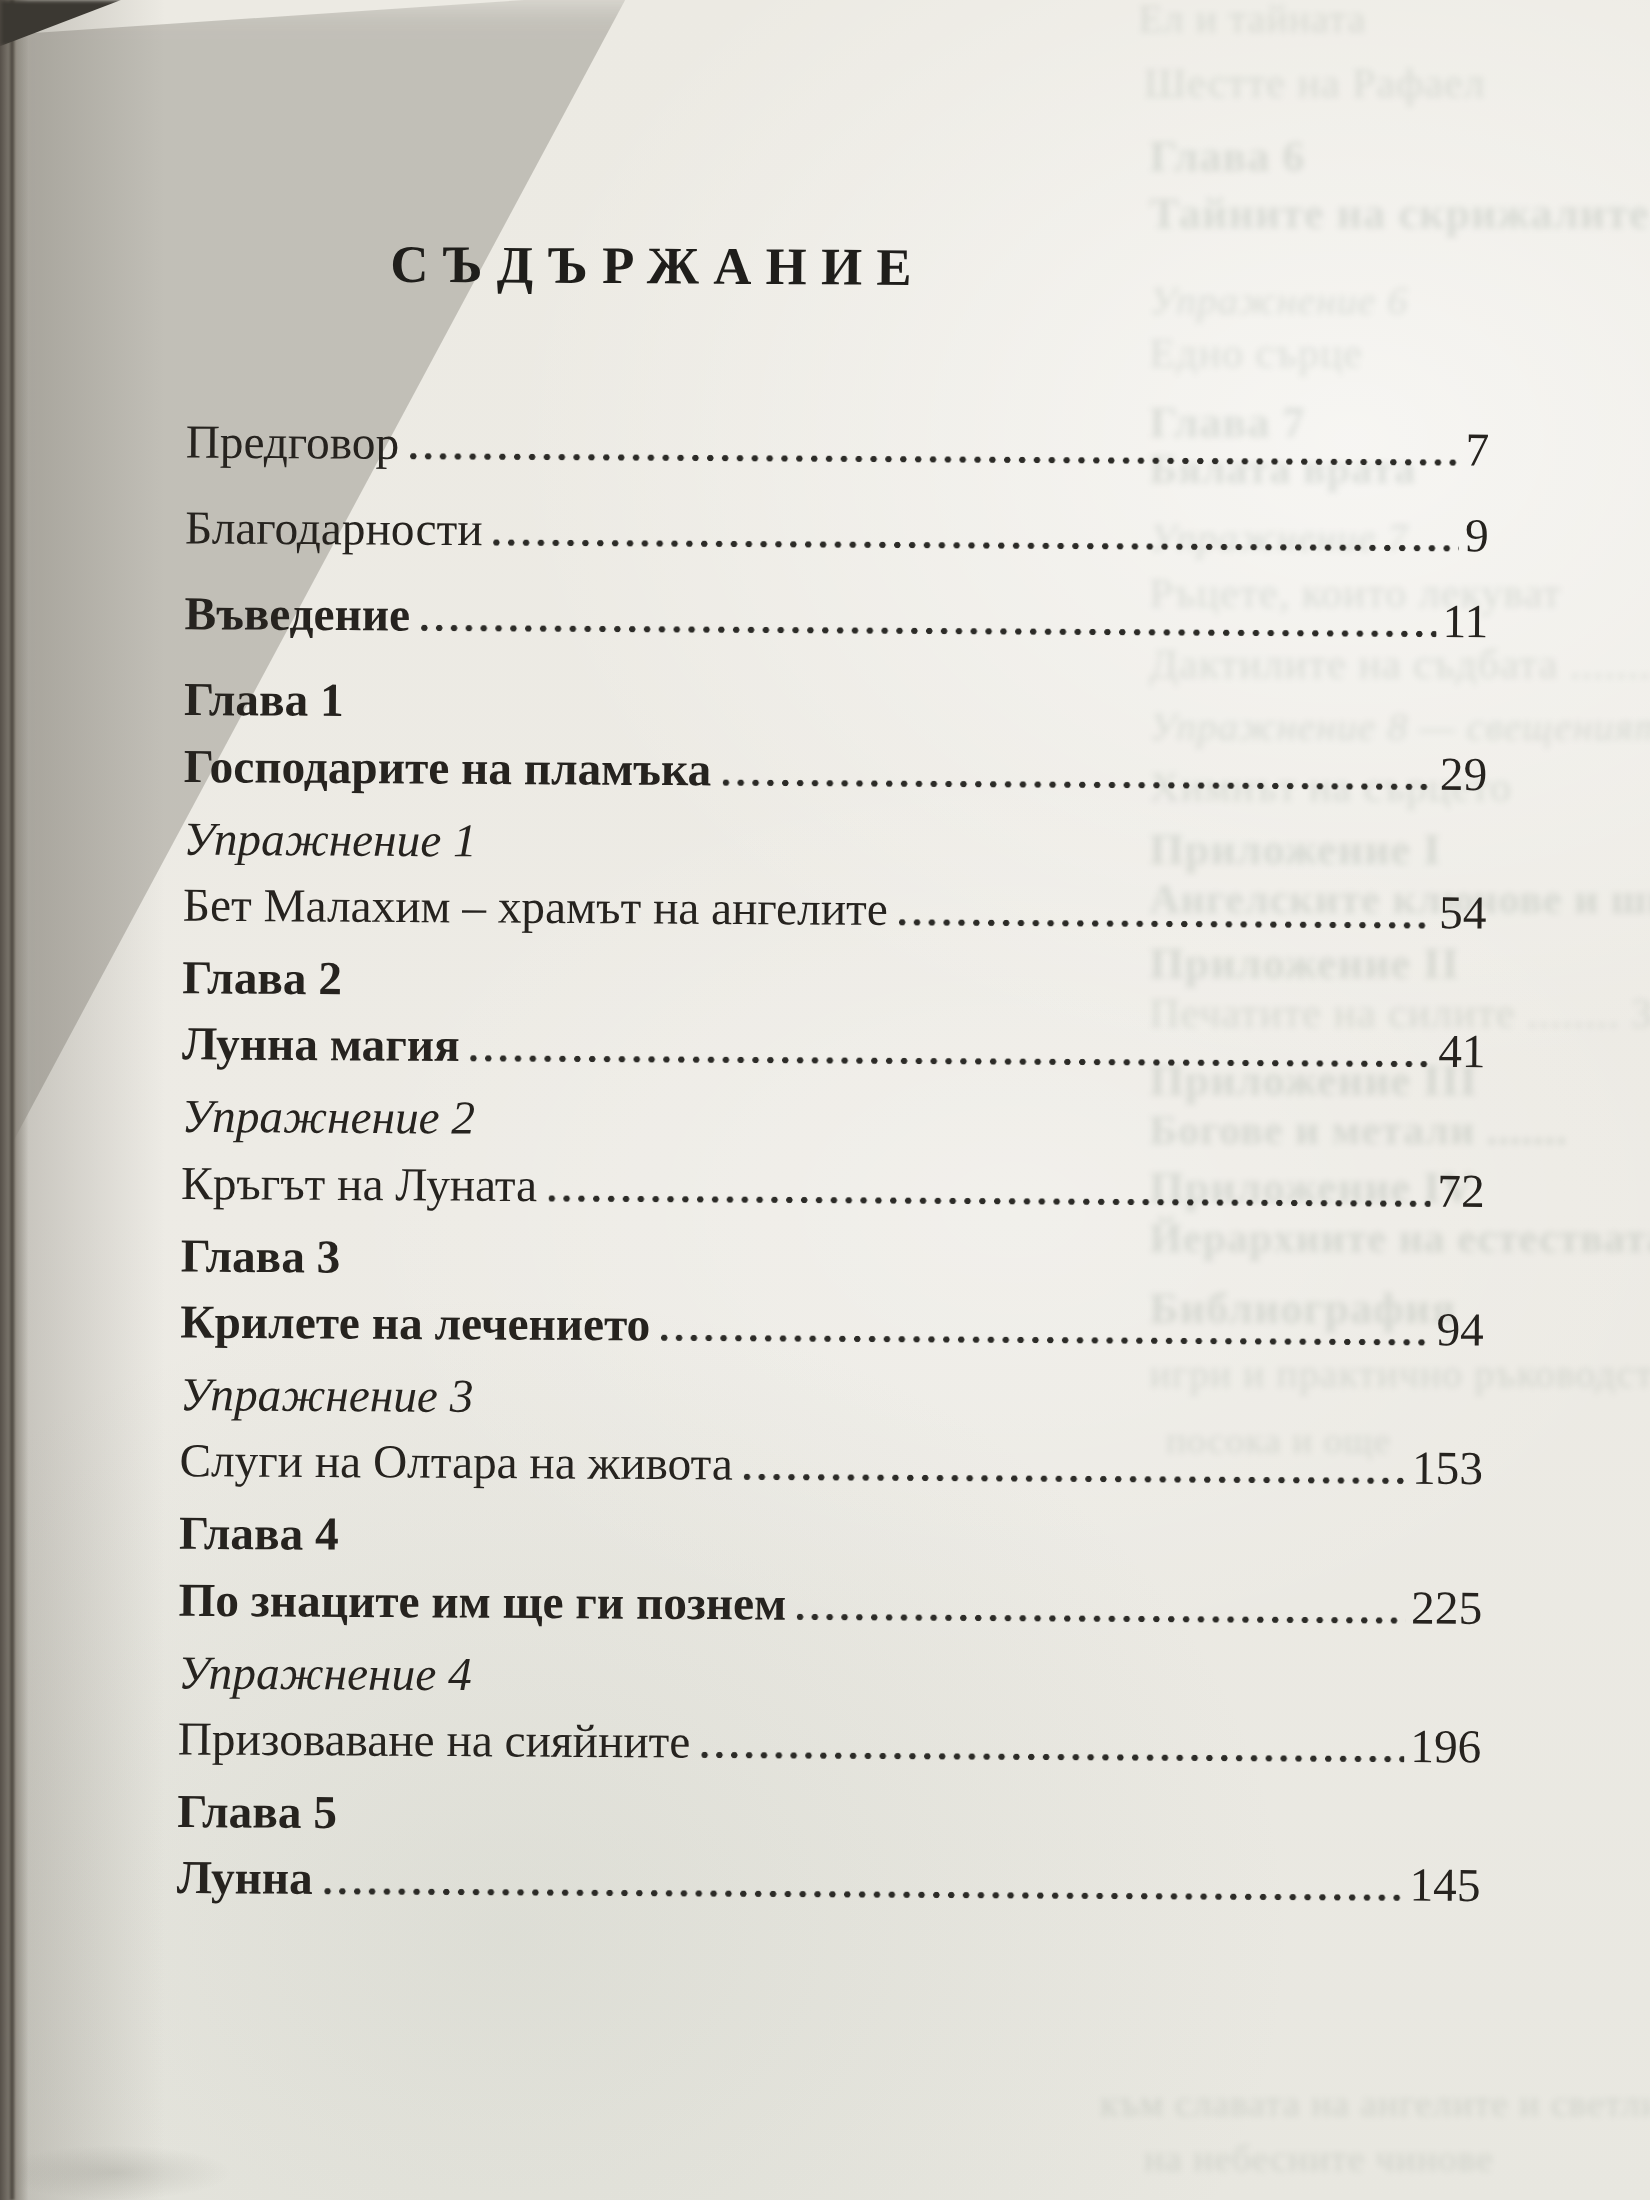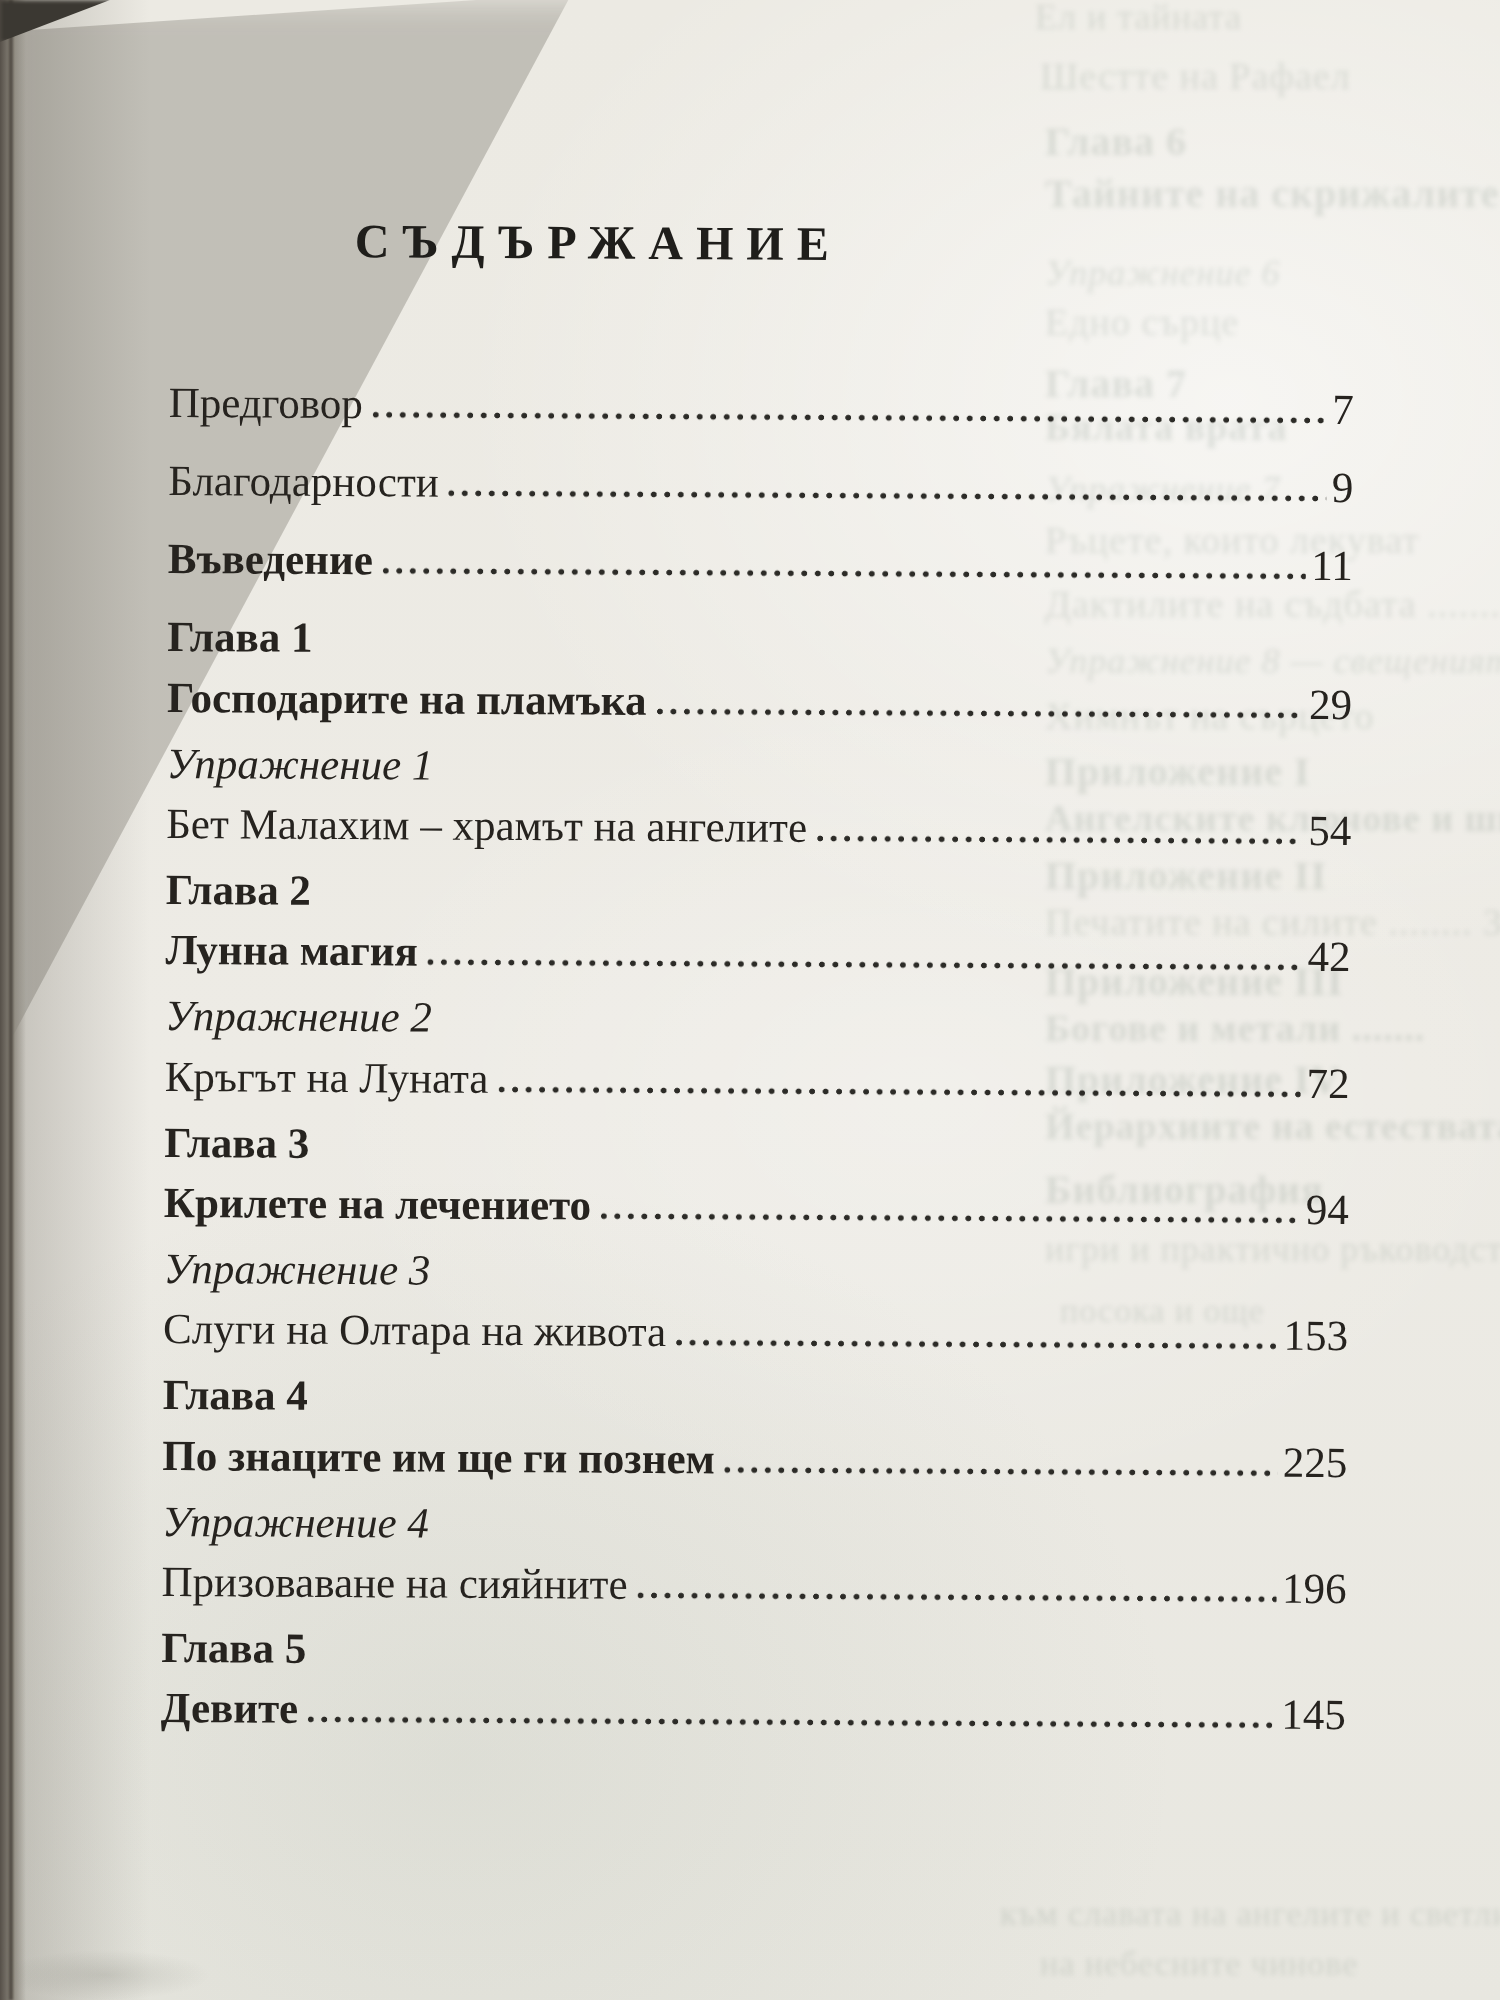--- a/index.html
+++ b/index.html
@@ -154,21 +154,21 @@
       <span class="dots"></span>
       <span class="pagenum">54</span>
     </div>
   </div>
 
   <div class="group">
     <div class="heading bold">Глава 2</div>
     <div class="row bold">
       <span class="label">Лунна магия</span>
       <span class="dots"></span>
-      <span class="pagenum">42</span>
+      <span class="pagenum">41</span>
     </div>
   </div>
 
   <div class="group">
     <div class="heading italic">Упражнение 2</div>
     <div class="row">
       <span class="label">Кръгът на Луната</span>
       <span class="dots"></span>
       <span class="pagenum">72</span>
     </div>
@@ -206,20 +206,20 @@
     <div class="row">
       <span class="label">Призоваване на сияйните</span>
       <span class="dots"></span>
       <span class="pagenum">196</span>
     </div>
   </div>
 
   <div class="group">
     <div class="heading bold">Глава 5</div>
     <div class="row bold">
-      <span class="label">Девите</span>
+      <span class="label">Лунна</span>
       <span class="dots"></span>
       <span class="pagenum">145</span>
     </div>
   </div>
 </div>
   </div>
 </div>
 
 </body></html>

